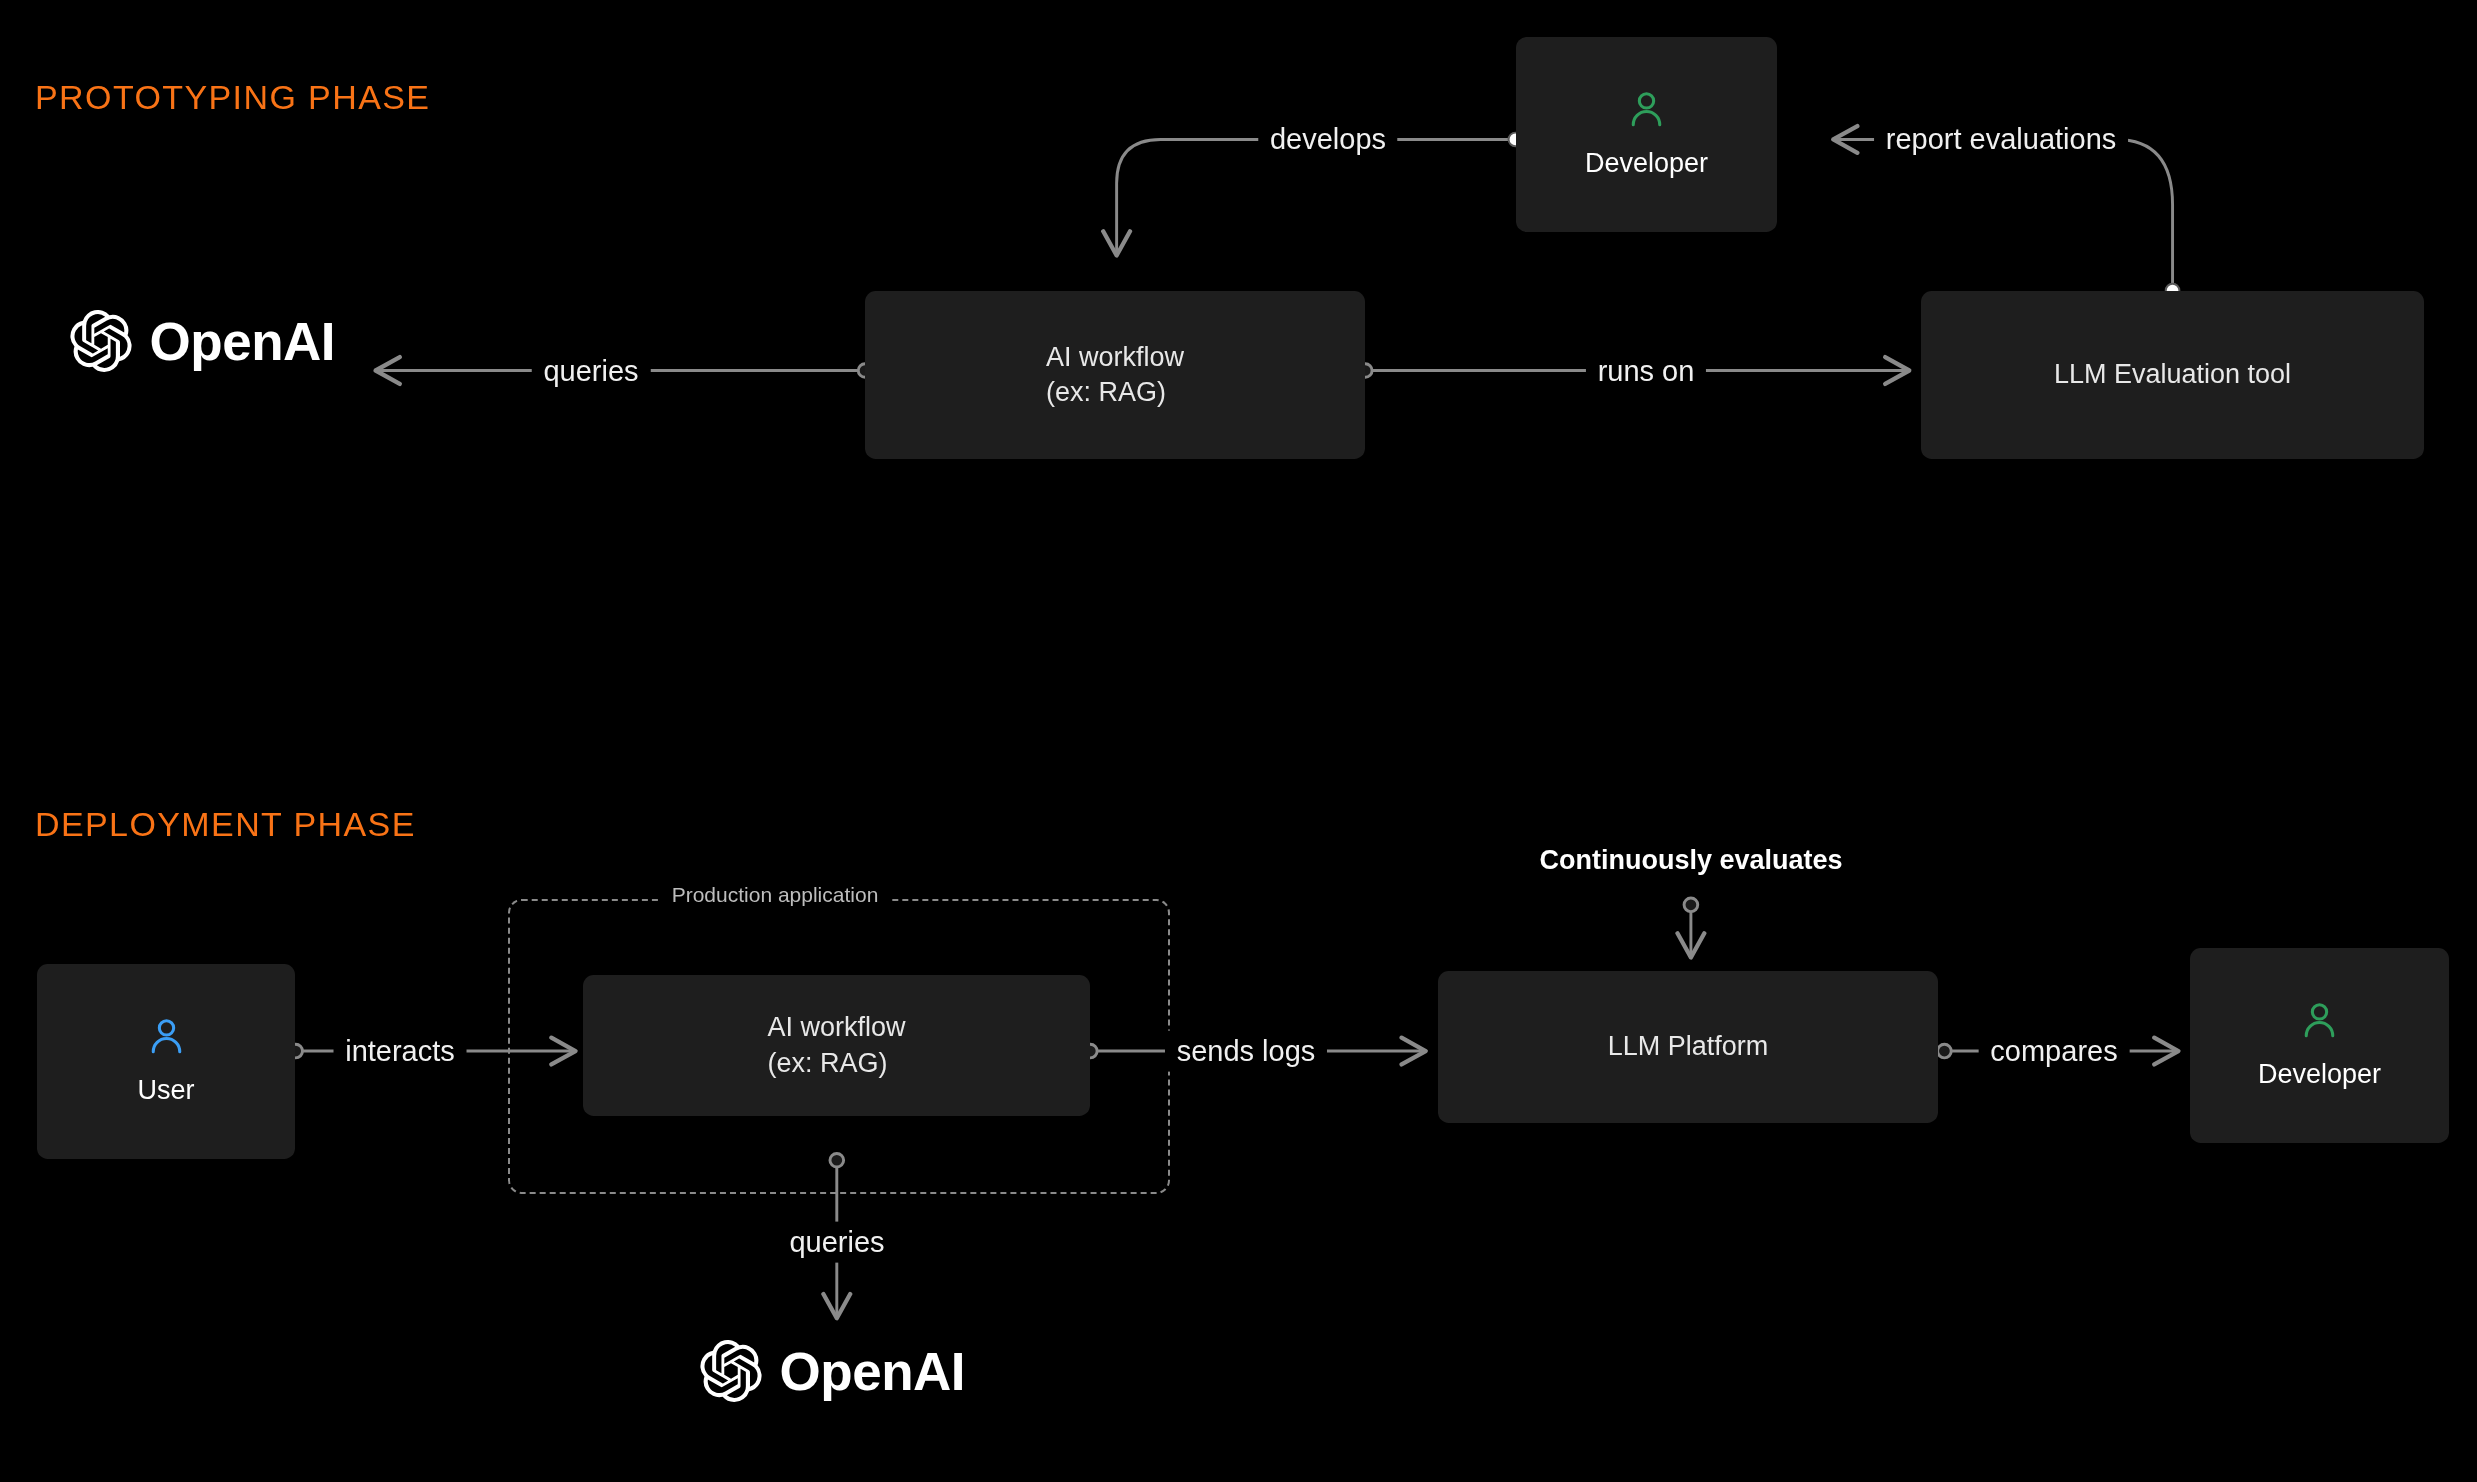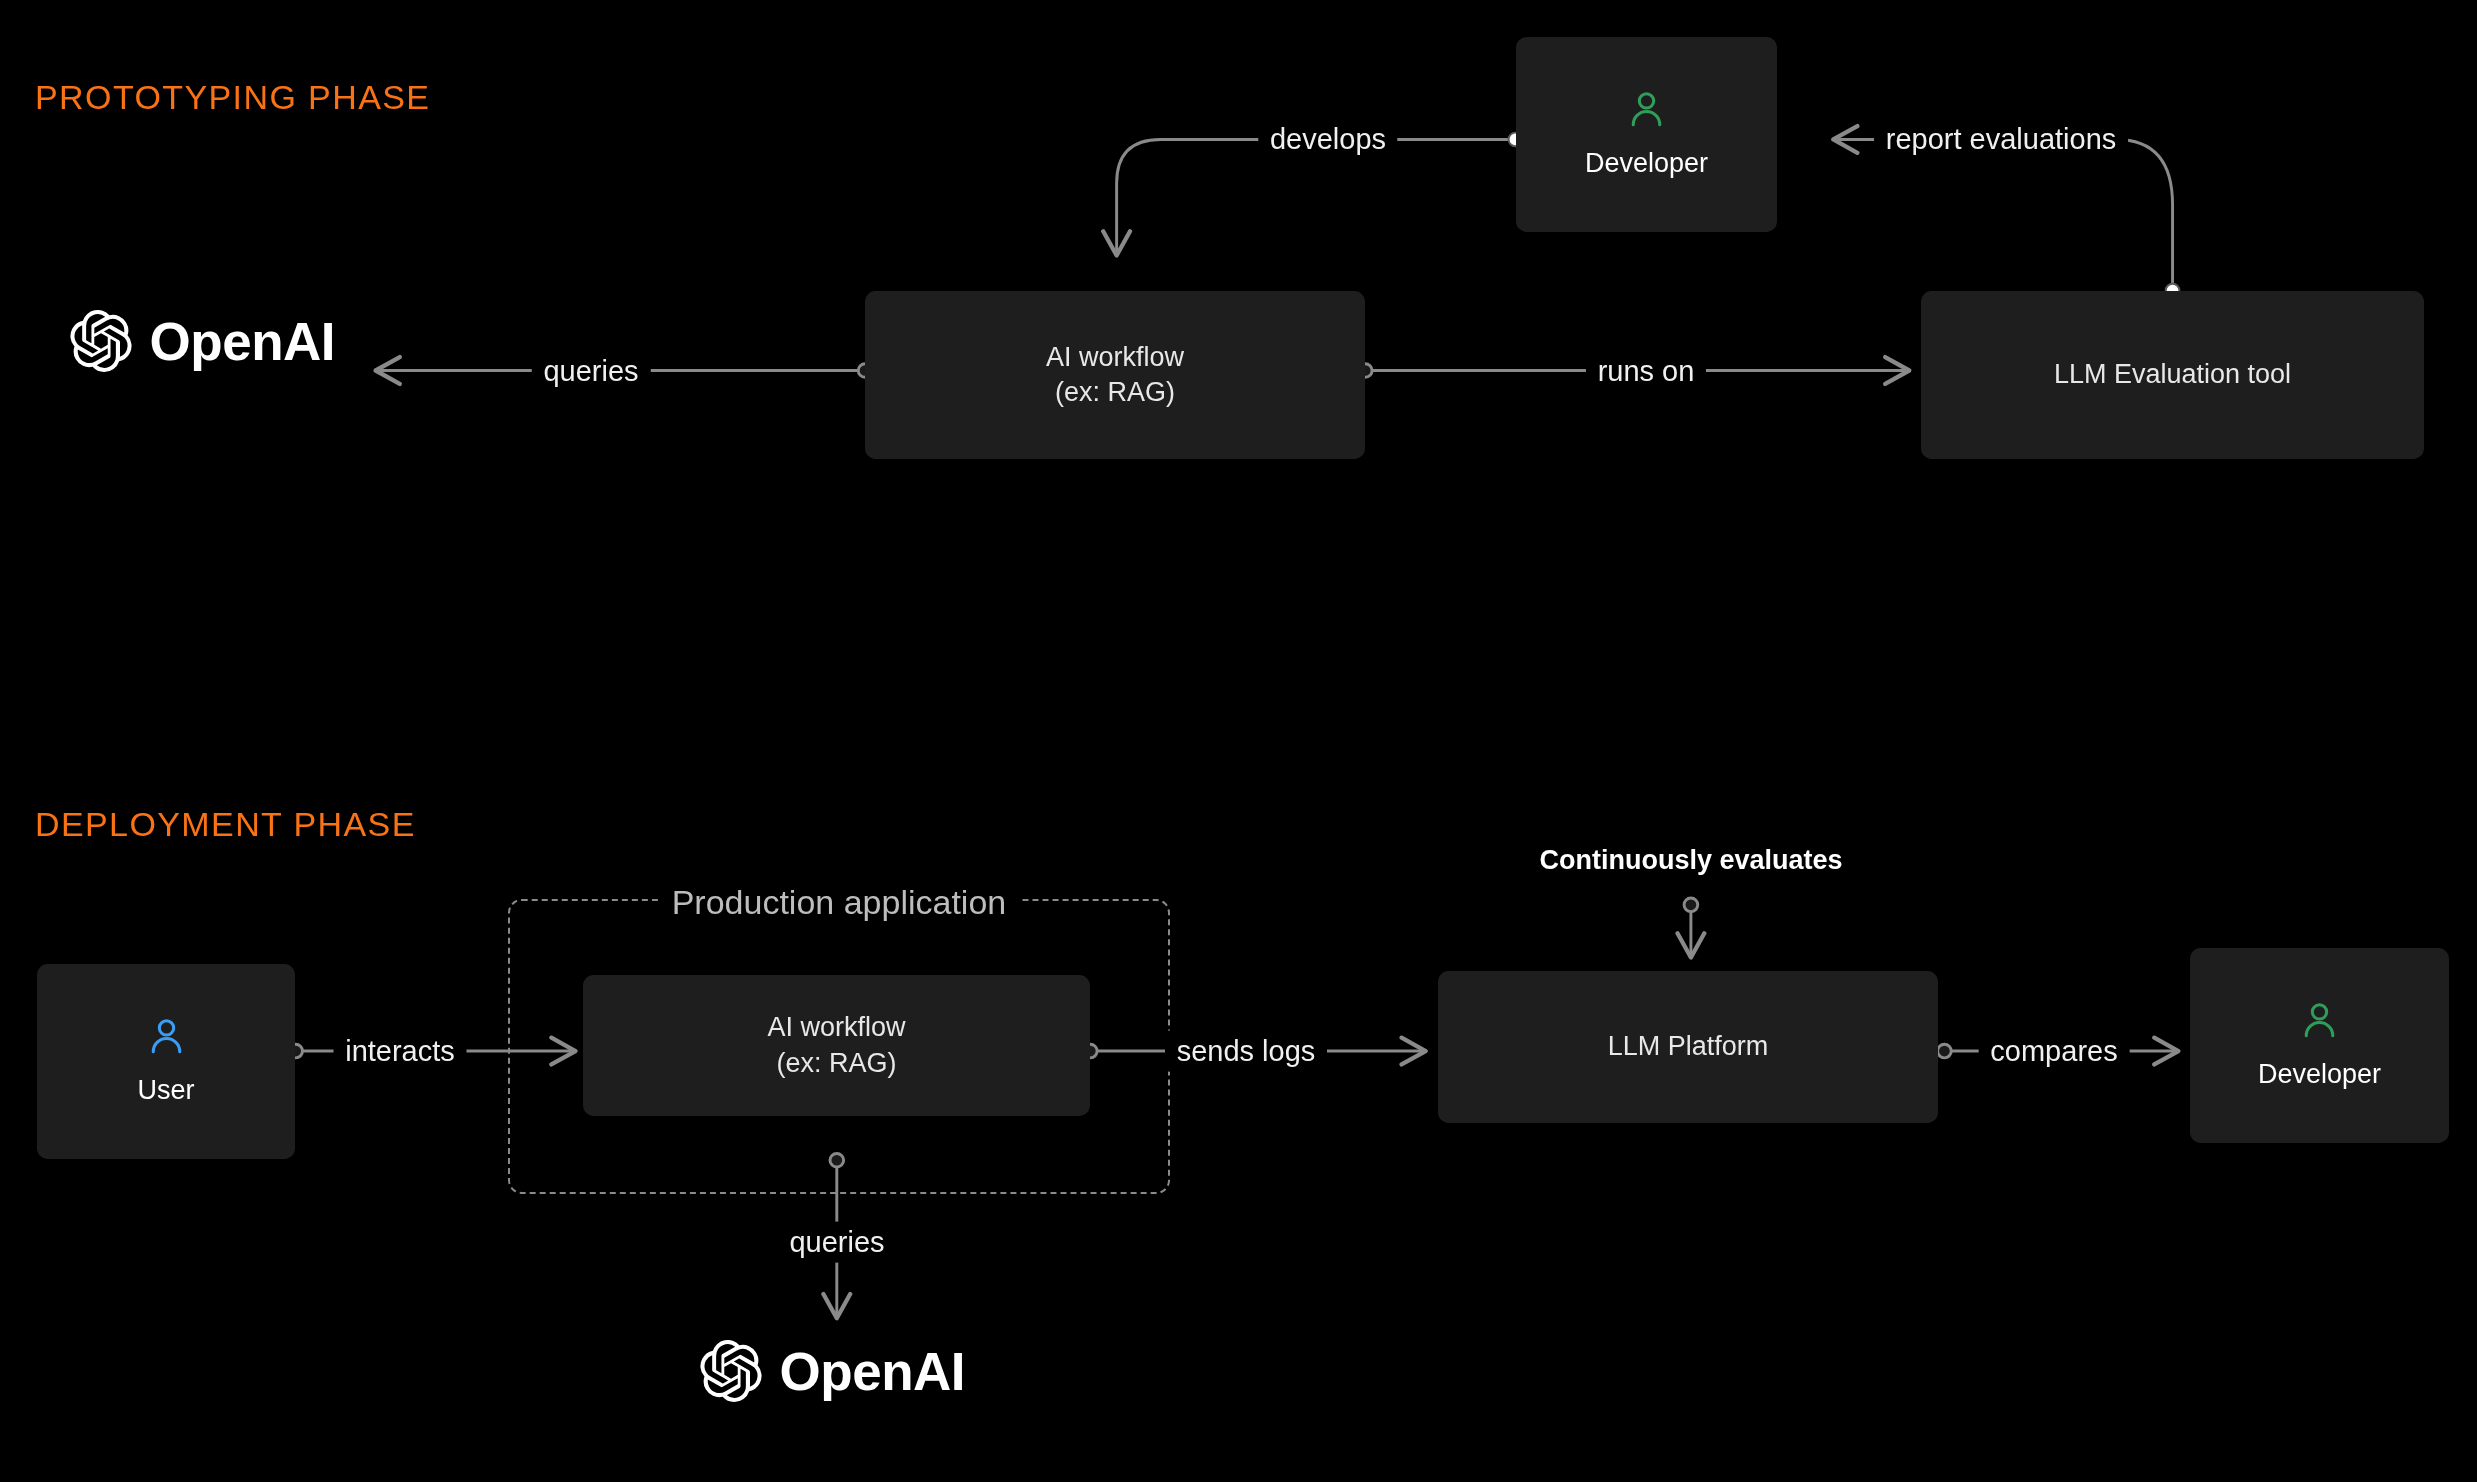--- a/index.html
+++ b/index.html
@@ -51,21 +51,21 @@
     border-radius: 10.7px;
     display: flex;
     flex-direction: column;
     align-items: center;
     justify-content: center;
     box-sizing: border-box;
   }
   .node-label {
     font-size: 27px;
     color: #e8e8e8;
-    text-align: center;
+    text-align: left;
     line-height: 1.30;
     white-space: pre-line;
   }
   .actor-node .node-label {
     color: #ffffff;
     margin-top: 15.6px;
   }
   .actor-icon {
     width: 43px;
     height: 43px;
@@ -93,21 +93,21 @@
     border: 2px dashed #8a8a8a;
     border-radius: 13.7px;
     box-sizing: border-box;
   }
   #production-label {
     position: absolute;
     left: 658px;
     top: 883px;
     padding: 0 13.7px;
     background: #000000;
-    font-size: 34px;
+    font-size: 21px;
     color: #bdbdbd;
     white-space: nowrap;
   }
 
   
   .edge-label {
     position: absolute;
     background: #000000;
     padding: 3.9px 11.7px;
     font-size: 29px;

